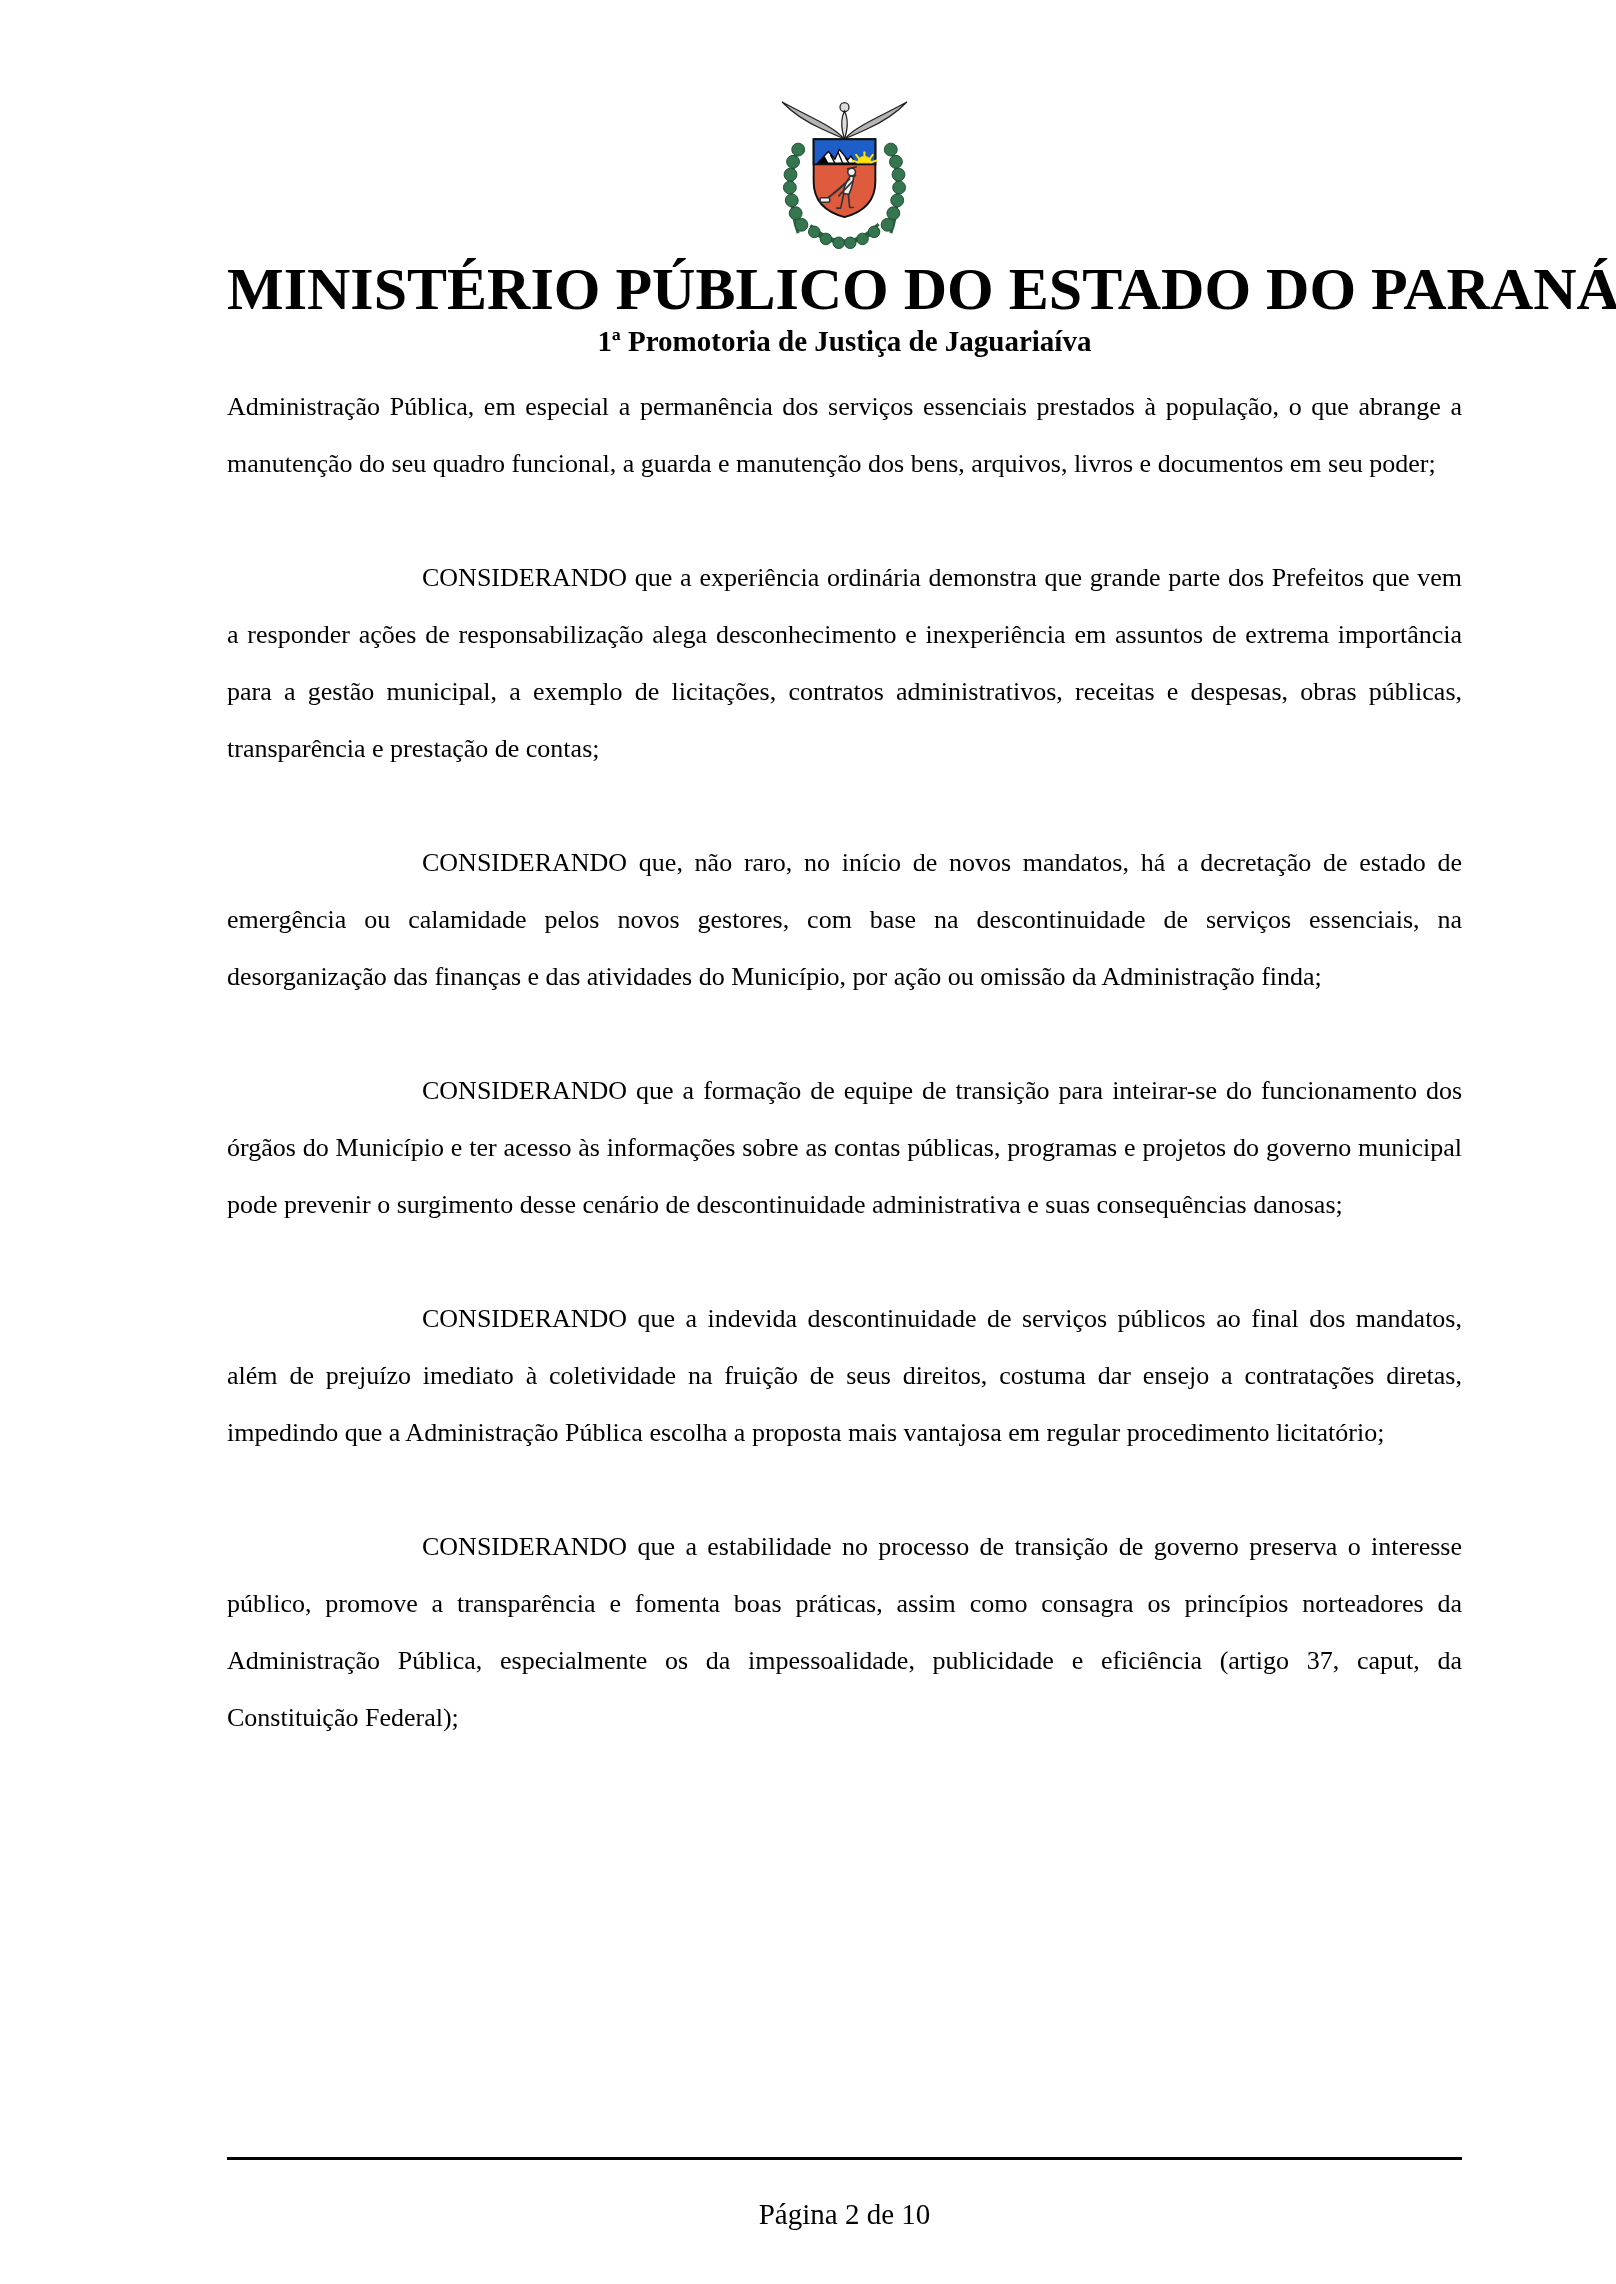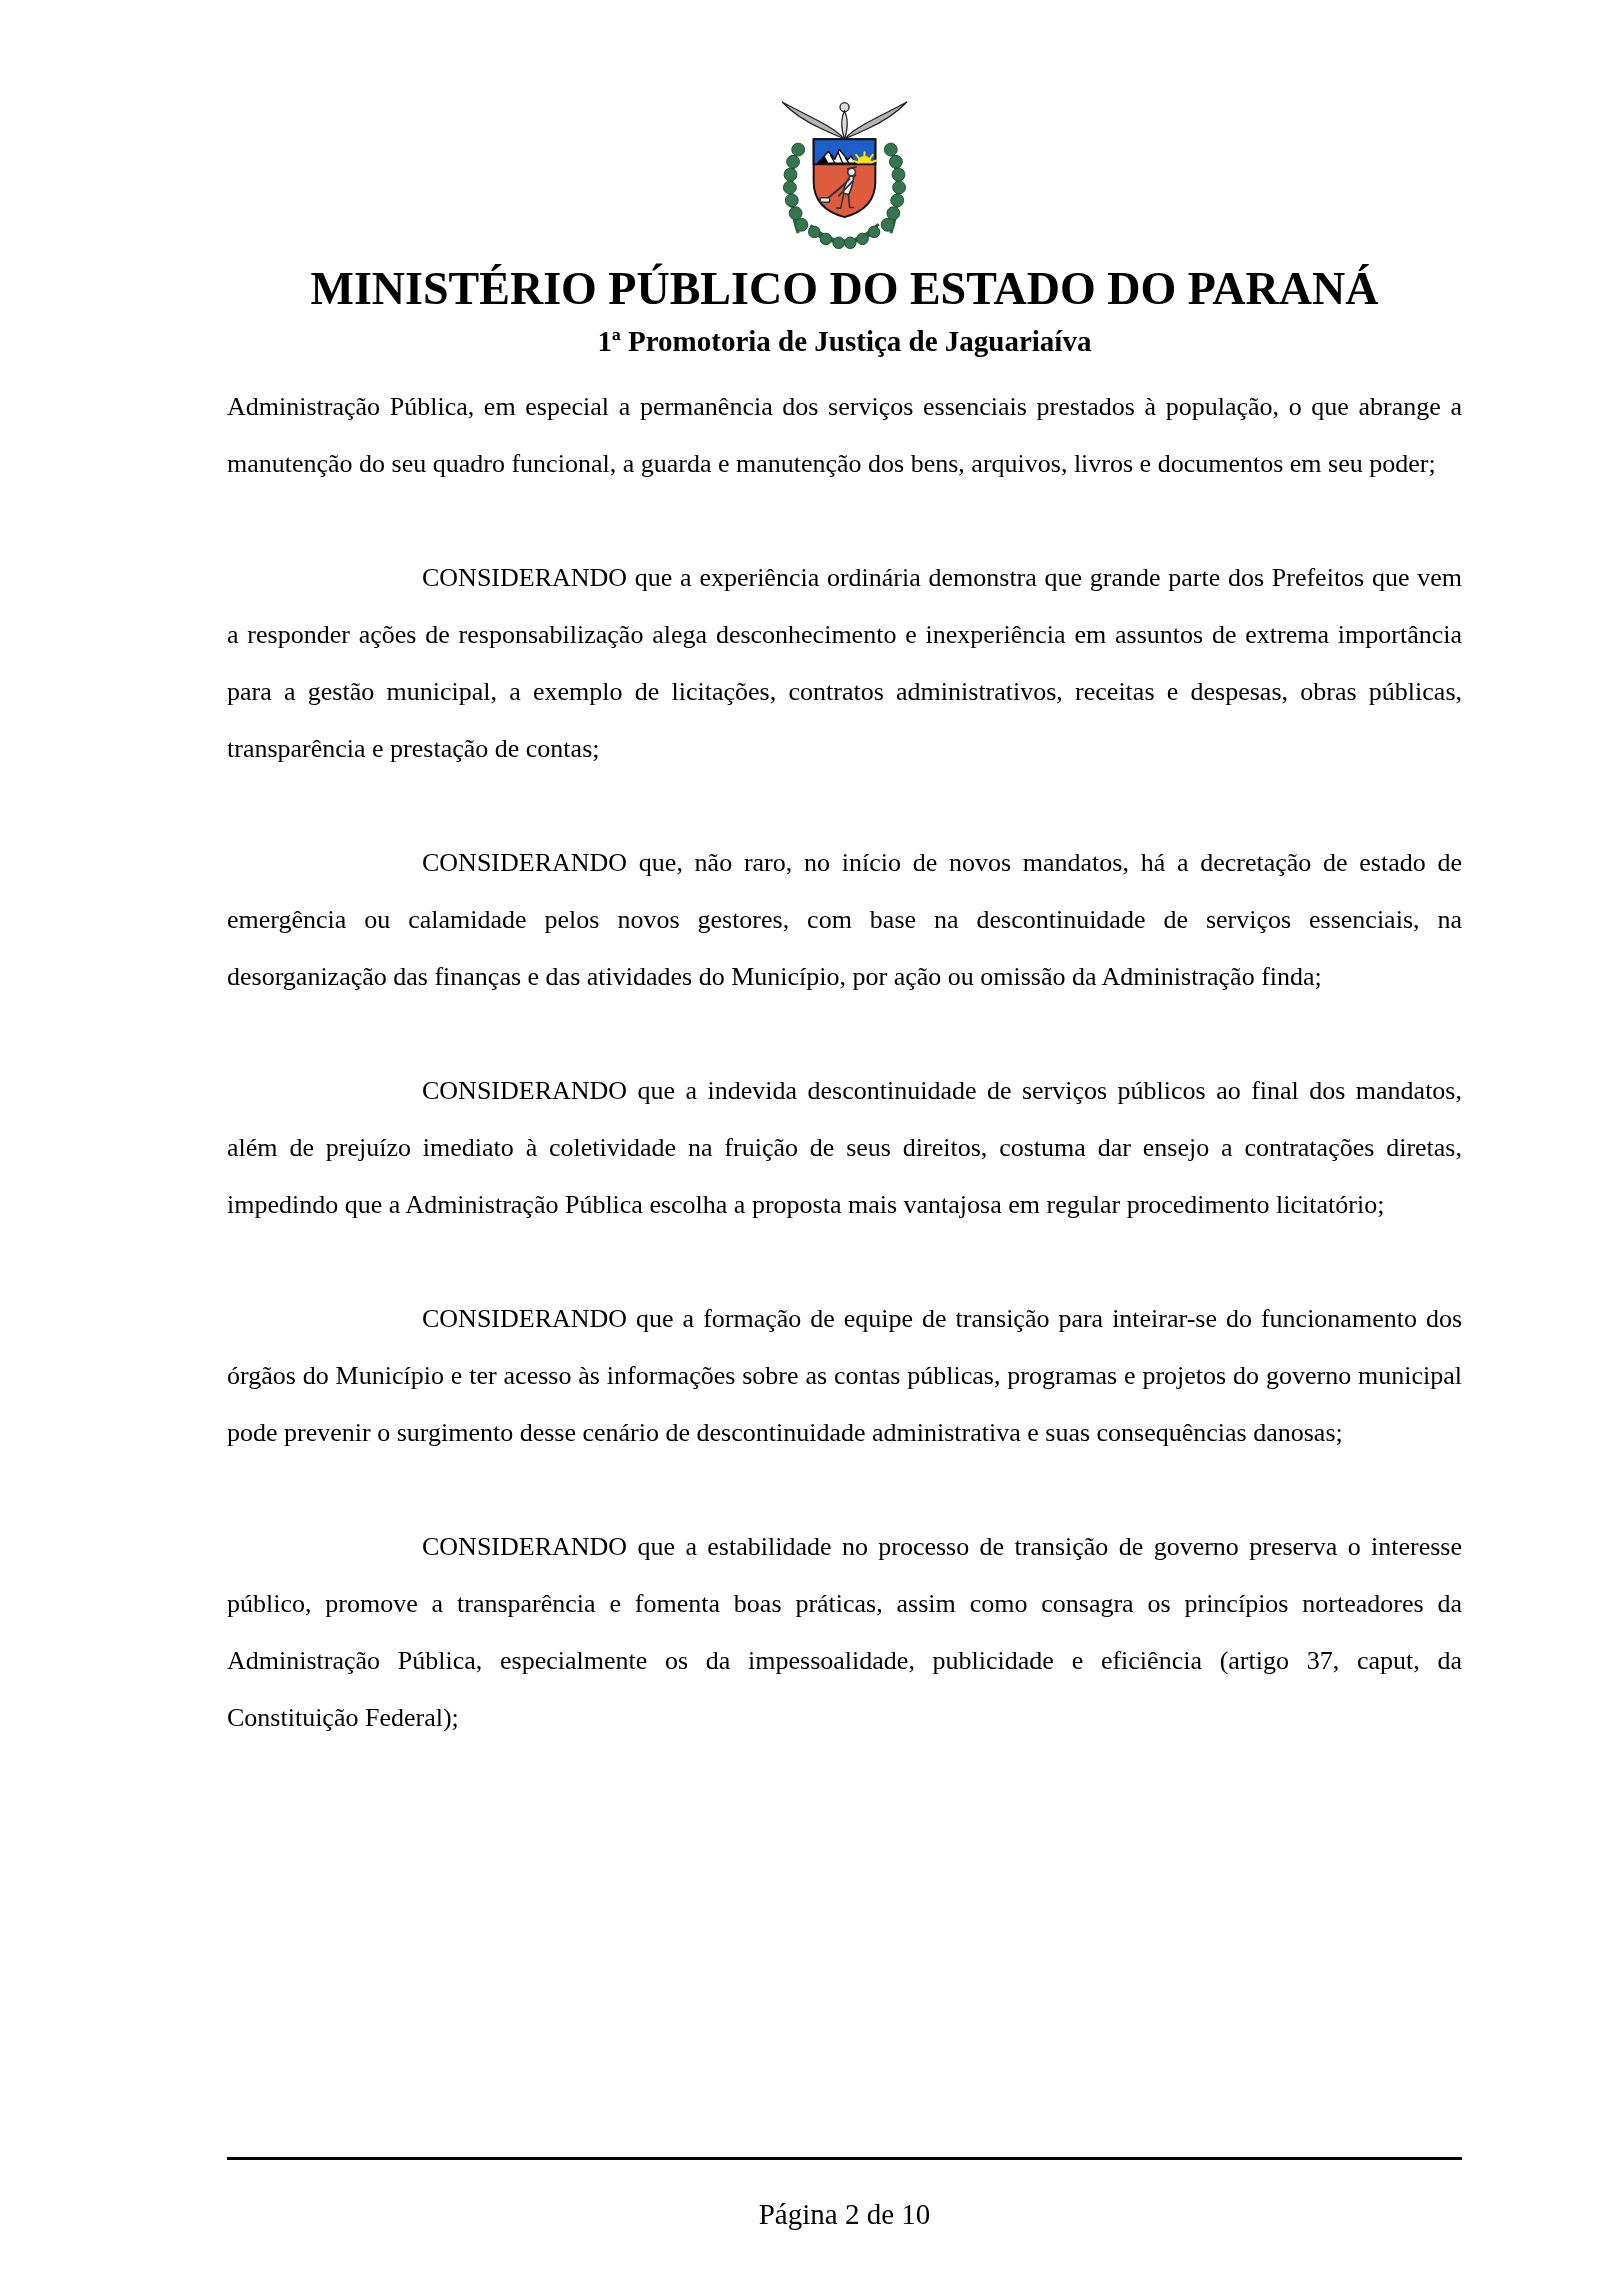--- a/index.html
+++ b/index.html
@@ -9,21 +9,21 @@
     position: relative; overflow: hidden;
     color: #000;
     font-family: "Liberation Serif", "DejaVu Serif", serif;
   }
   .page { position: absolute; inset: 0; padding: 98px 155px 0 227px; }
 
   
   .letterhead { text-align: center; }
   .emblem { display: flex; justify-content: center; }
   .doc-title {
-    font-size: 46px; line-height: 52px; font-weight: 700;
+    font-size: 60px; line-height: 52px; font-weight: 700;
     margin-top: 3.9px; white-space: nowrap;
   }
   .doc-subtitle { font-size: 29px; line-height: 36px; font-weight: 700; margin-top: 8px; }
 
   
   .doc-body { margin-top: 19.5px; }
   .para {
     font-size: 26px; line-height: 57px;
     text-align: justify; margin-bottom: 57px;
   }
@@ -122,22 +122,22 @@
       </svg>
     </div>
     <h1 class="doc-title">MINISTÉRIO PÚBLICO DO ESTADO DO PARANÁ</h1>
     <h2 class="doc-subtitle">1ª Promotoria de Justiça de Jaguariaíva</h2>
   </header>
 
   <main class="doc-body">
       <p class="para"><span>Administração Pública, em especial a permanência dos serviços essenciais prestados à população, o que abrange a manutenção do seu quadro funcional, a guarda e manutenção dos bens, arquivos, livros e documentos em seu poder;</span></p>
       <p class="para indent"><span class="bold">CONSIDERANDO</span><span> que a experiência ordinária demonstra que grande parte dos Prefeitos que vem a responder ações de responsabilização alega desconhecimento e inexperiência em assuntos de extrema importância para a gestão municipal, a exemplo de licitações, contratos administrativos, receitas e despesas, obras públicas, transparência e prestação de contas;</span></p>
       <p class="para indent"><span class="bold">CONSIDERANDO</span><span> que, não raro, no início de novos mandatos, há a decretação de estado de emergência ou calamidade pelos novos gestores, com base na descontinuidade de serviços essenciais, na desorganização das finanças e das atividades do Município, por ação ou omissão da Administração finda;</span></p>
+      <p class="para indent"><span class="bold">CONSIDERANDO</span><span> que a formação de equipe de transição para inteirar-se do funcionamento dos órgãos do Município e ter acesso às informações sobre as contas públicas, programas e projetos do governo municipal pode prevenir o surgimento desse cenário de descontinuidade administrativa e suas consequências danosas;</span></p>
       <p class="para indent"><span class="bold">CONSIDERANDO</span><span> que a indevida descontinuidade de serviços públicos ao final dos mandatos, além de prejuízo imediato à coletividade na fruição de seus direitos, costuma dar ensejo a contratações diretas, impedindo que a Administração Pública escolha a proposta mais vantajosa em regular procedimento licitatório;</span></p>
-      <p class="para indent"><span class="bold">CONSIDERANDO</span><span> que a formação de equipe de transição para inteirar-se do funcionamento dos órgãos do Município e ter acesso às informações sobre as contas públicas, programas e projetos do governo municipal pode prevenir o surgimento desse cenário de descontinuidade administrativa e suas consequências danosas;</span></p>
       <p class="para indent"><span class="bold">CONSIDERANDO</span><span> que a estabilidade no processo de transição de governo preserva o interesse público, promove a transparência e fomenta boas práticas, assim como consagra os princípios norteadores da Administração Pública, especialmente os da impessoalidade, publicidade e eficiência (artigo 37, </span><span class="italic">caput</span><span>, da Constituição Federal);</span></p>
     </main>
 
   <footer class="page-footer">
     <div class="footer-rule"></div>
     <p class="footer-text">
       <span>Página</span>
       <span class="bold">2</span>
       <span>de</span>
       <span class="bold">10</span>

